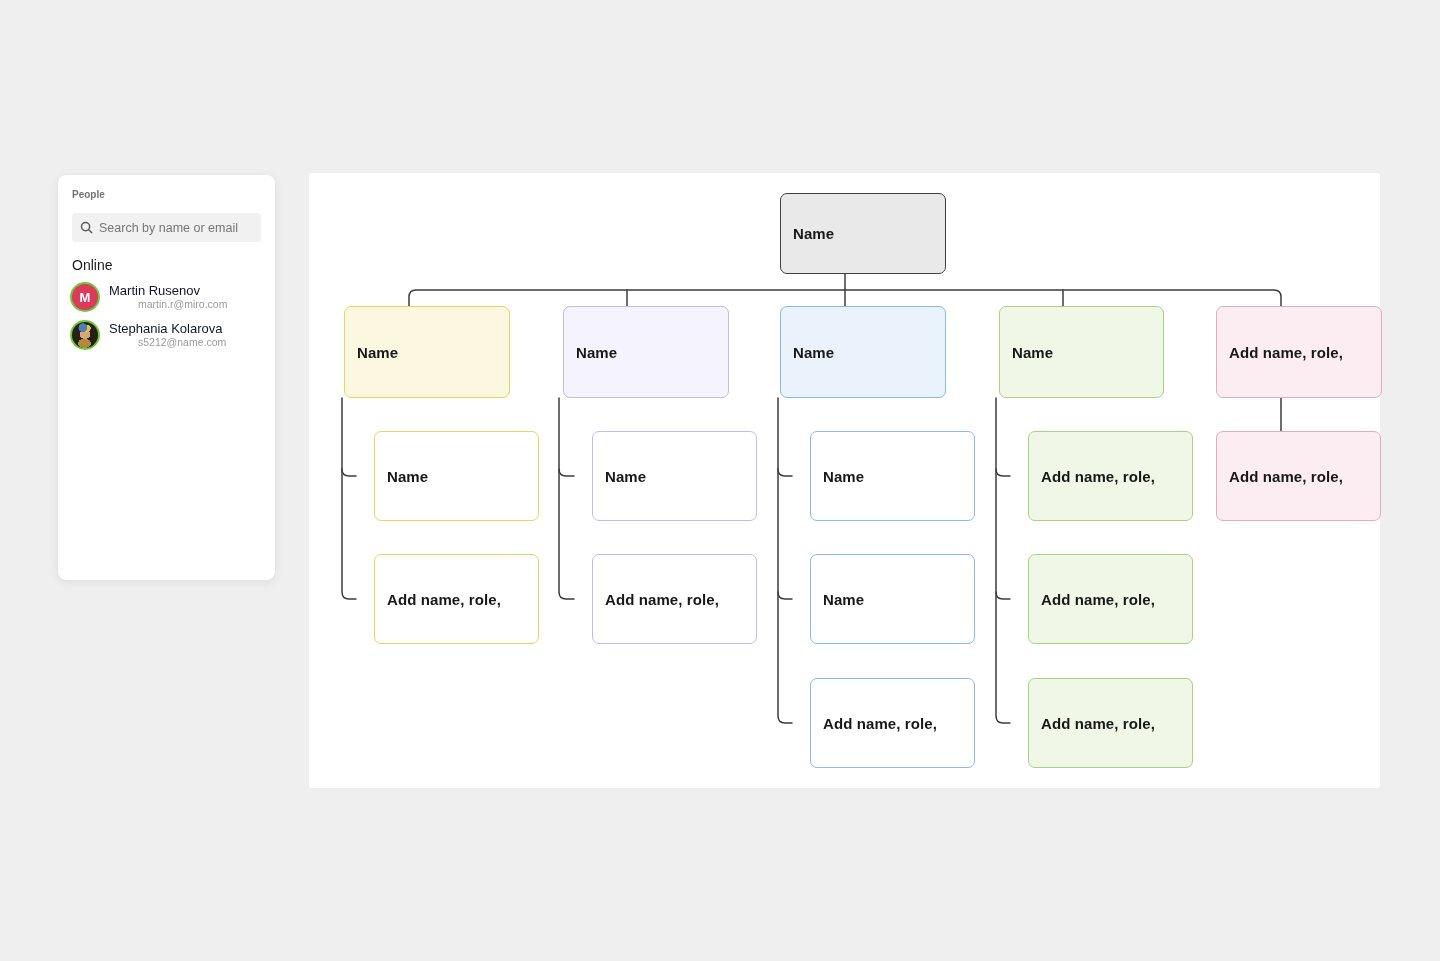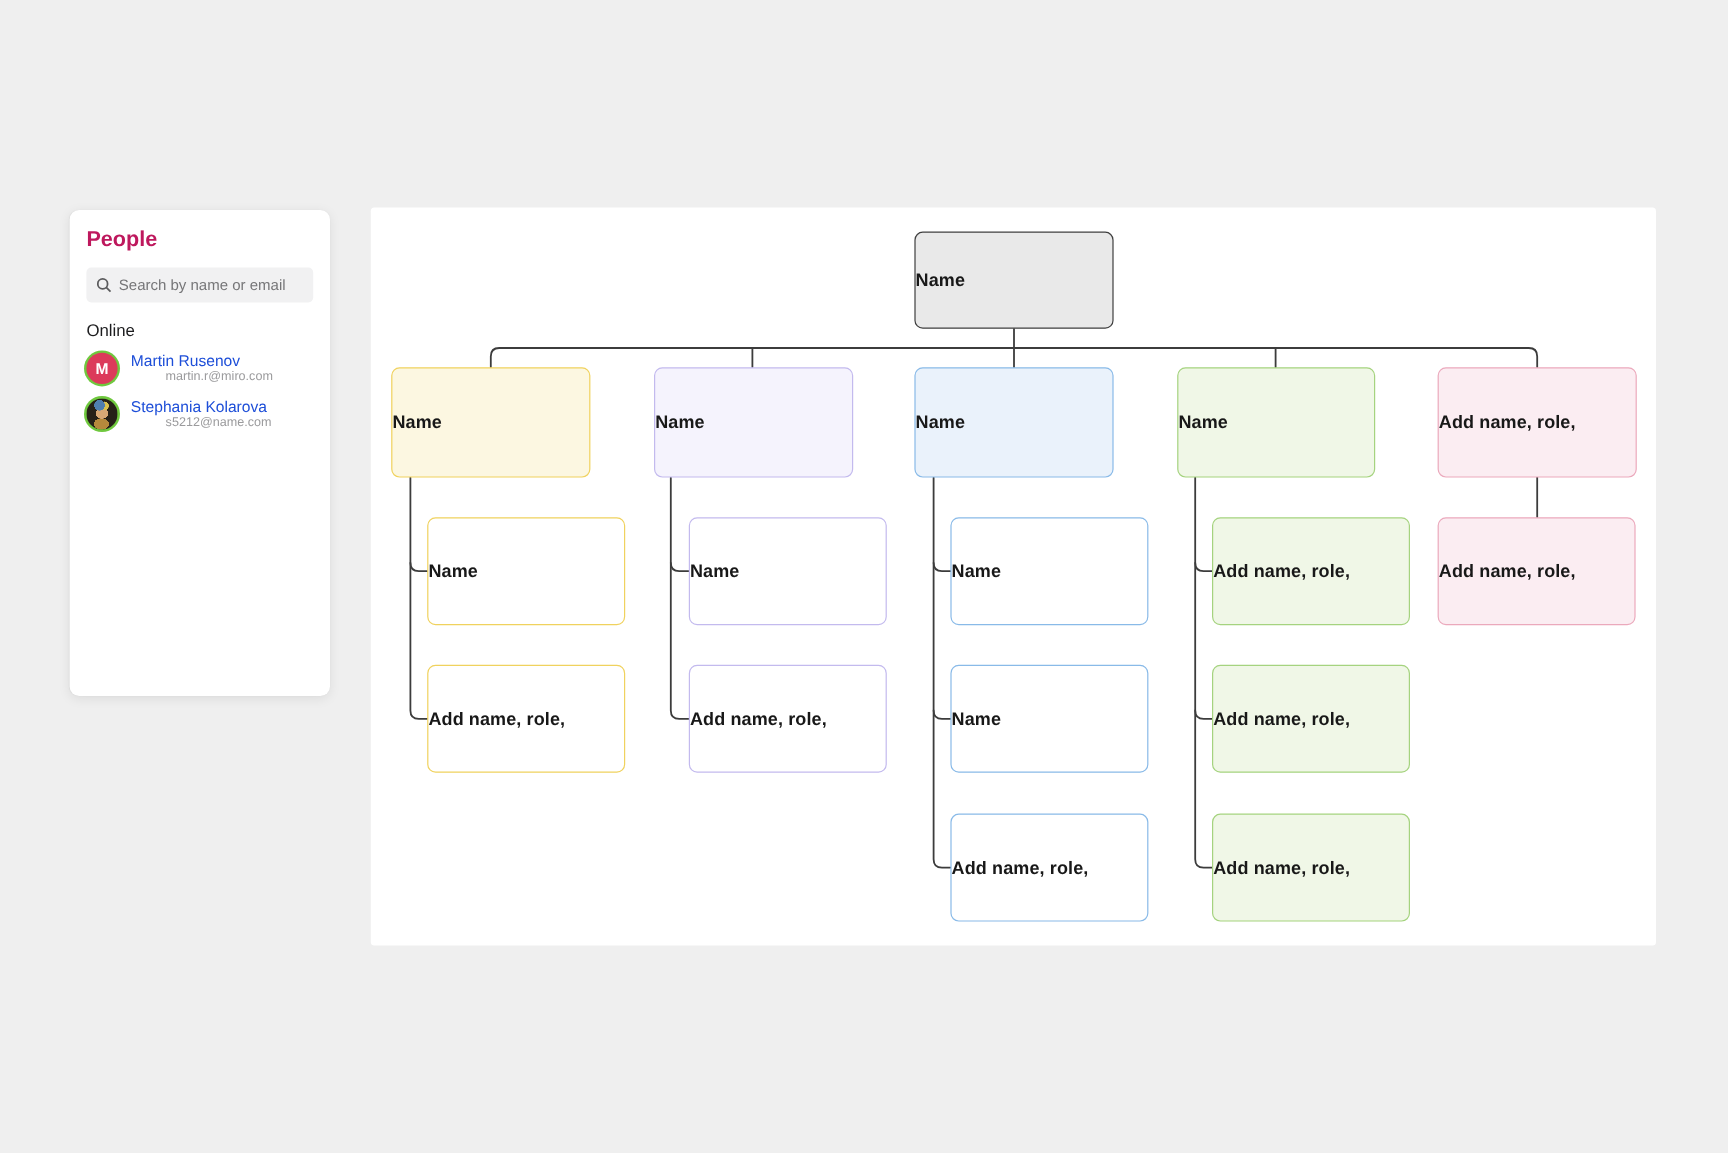--- a/index.html
+++ b/index.html
@@ -11,21 +11,21 @@
     overflow:hidden;
   }
 
   
   .people-panel {
     position:absolute; left:58px; top:175px; width:217px; height:405px;
     background:#ffffff; border-radius:8px;
     box-shadow:0 2px 10px rgba(0,0,0,0.08), 0 0 1px rgba(0,0,0,0.06);
     padding:14px;
   }
-  .people-title { font-size:18px; font-weight:bold; color:#be185d; }
+  .people-title { font-size:10px; font-weight:bold; color:#737373; }
   .search-box {
     margin-top:13px; height:29px; background:#f1f1f2; border-radius:4px;
     display:flex; align-items:center; padding:0 8px; gap:6px;
   }
   .search-box svg { flex:0 0 auto; }
   .search-box input {
     border:none; outline:none; background:transparent; width:100%;
     font-size:12.5px; color:#0369a1;
     font-family:"Liberation Sans","DejaVu Sans",sans-serif;
   }
@@ -40,38 +40,39 @@
   }
   .avatar-initial { background:#dc3a5a; color:#ffffff; font-size:13px; font-weight:bold; }
   .avatar-photo {
     background:
       radial-gradient(circle at 42% 22%, #4f7fb0 0 17%, rgba(0,0,0,0) 18%),
       radial-gradient(circle at 58% 24%, #d9c24f 0 14%, rgba(0,0,0,0) 15%),
       radial-gradient(ellipse 34% 28% at 50% 48%, #d7a875 0 60%, rgba(0,0,0,0) 61%),
       radial-gradient(ellipse 40% 30% at 48% 82%, #b5893c 0 60%, rgba(0,0,0,0) 61%),
       #262118;
   }
-  .user-name { font-size:13px; color:#1d4ed8; line-height:15px; }
+  .user-name { font-size:13px; color:#0f172a; line-height:15px; }
   .user-email { font-size:10.5px; color:#9b9b9d; line-height:13px;padding-left:29px; }
 
   
   .board-canvas {
     position:absolute; left:309px; top:173px; width:1071px; height:615px;
     background:#ffffff; border-radius:3px;
   }
   .connectors { position:absolute; left:0; top:0; pointer-events:none; }
 
   .node {
     position:absolute;
     border:1.5px solid; border-radius:7px;
     display:flex; align-items:center;
-    padding-left:0; padding-right:8px;
+    padding-left:12px; padding-right:8px;
     font-size:15px; font-weight:bold; color:#181818;
     letter-spacing:0.1px; cursor:pointer;
     background:#ffffff;
+    margin-left:18px;
   }
   .node-root   { border-color:#3f3f3f; background:#e9e9e9; }
   .b-yellow    { border-color:#f0d25e; }
   .b-purple    { border-color:#c3baee; }
   .b-blue     { border-color:#89bae8; }
   .b-green    { border-color:#a5d37f; }
   .b-pink     { border-color:#eba9bc; }
   .f-yellow    { background:#fcf7e1; }
   .f-purple    { background:#f5f3fd; }
   .f-blue     { background:#eaf2fb; }

